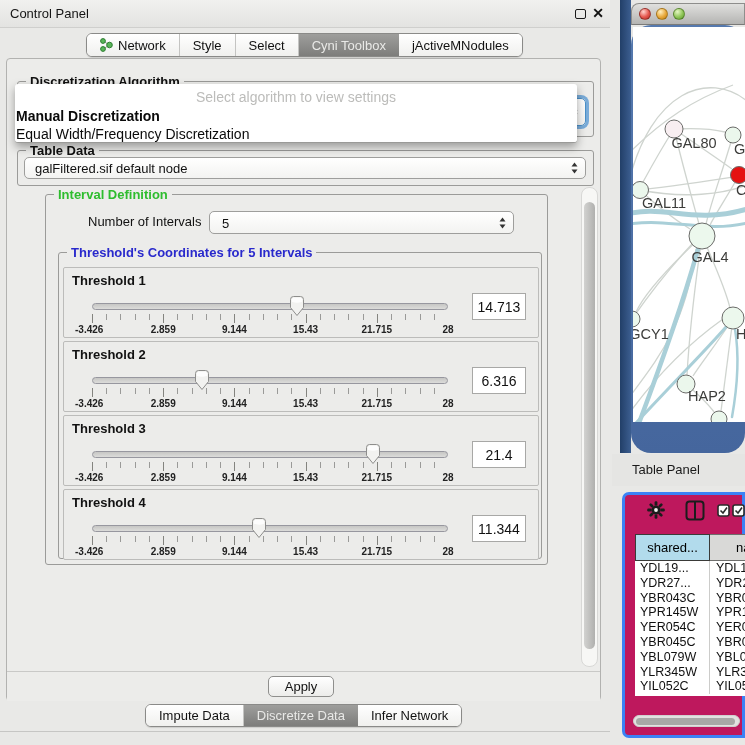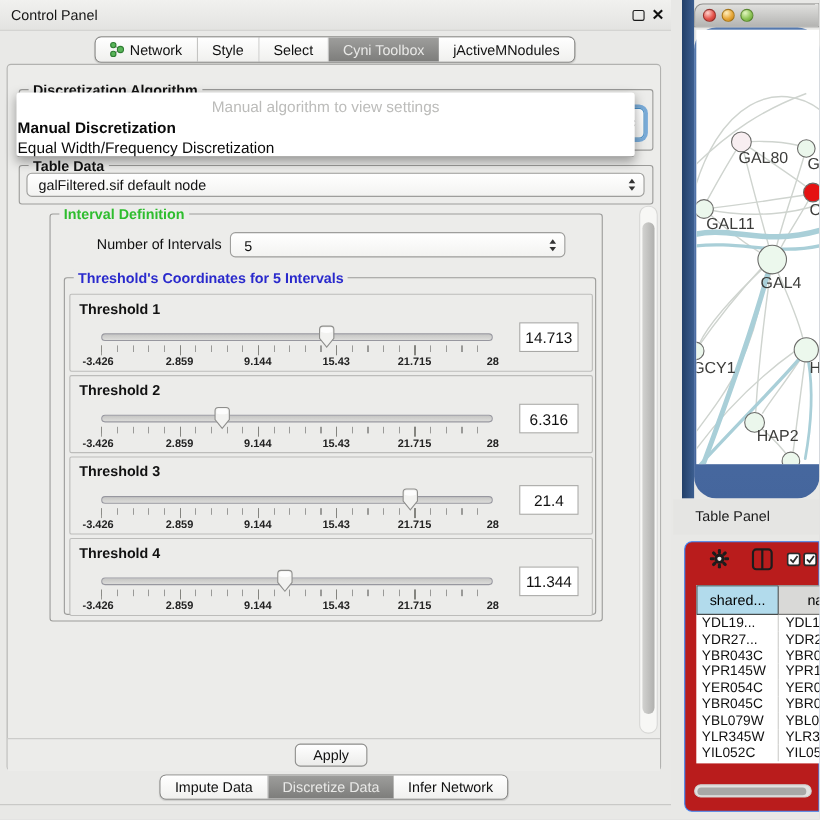--- a/index.html
+++ b/index.html
@@ -113,21 +113,21 @@
     border:1px solid rgba(130,90,10,.6); }
   .light.green { left:41px; background:radial-gradient(circle at 35% 28%, #e4f6c2, #8fc558 55%, #5c9a2c);
     border:1px solid rgba(60,100,25,.6); }
   .net-frame { position:absolute; left:631px; top:25px; width:114px; height:428px;
     background:linear-gradient(180deg,#5579ae,#45669d);border-radius:20px; }
   .net-canvas { position:absolute; left:2px; top:2px; width:112px; height:395px; background:#fff; overflow:hidden; }
 
   .tp-bar { position:absolute; left:612px; top:454px; width:133px; height:32px; background:#e5e5e3; }
   .tp-title { position:absolute; left:20px; top:0; line-height:32px; font-size:13px; color:#1a1a1a; }
   .tp-panel { position:absolute; left:622px; top:492px; width:123px; height:246px;
-    background:#b91c1c; border:1px solid #3b82f6; border-radius:7px 0 0 7px; }
+    background:#be185d; border:3px solid #3b82f6; border-radius:7px 0 0 7px; }
   .tp-icon { position:absolute; line-height:0; }
   .icon-gear { left:22px; top:6px; }
   .icon-cols { left:60px; top:5px; }
   .icon-checks { left:92px; top:9px; }
   .tp-table { position:absolute; left:10px; top:39px; width:113px; height:162px; background:#fff; overflow:hidden; }
   .th-cell { position:absolute; top:0; height:27px; font-size:13px; line-height:26px; }
   .th-shared { left:0; width:75px; background:#b2dbec; border:1px solid #3a3a38; text-align:center; }
   .th-name { left:75px; width:70px; background:#d9d9d7; border-top:1px solid #6e6e6c;
     border-bottom:1px solid #6e6e6c; padding-left:26px; overflow:hidden; }
   .trow { position:absolute; left:0; width:140px; height:14.8px; }
@@ -315,21 +315,21 @@
         <div class="tab sel">
           <span>Discretize Data</span>
         </div>
         <div class="tab">
           <span>Infer Network</span>
         </div>
       </div>
   </div>
 
   <div class="popup">
-    <div class="popup-hint">Manual algorithm to view settings</div>
+    <div class="popup-hint">Select algorithm to view settings</div>
     <div id="popup-options">
         <div class="popup-opt bold" style="top: 24px;">Manual Discretization</div>
         <div class="popup-opt" style="top: 42px; text-align: center;">Equal Width/Frequency Discretization</div>
       </div>
   </div>
 
   <div class="navy"></div>
   <div class="net-titlebar">
     <span class="light red"></span>
     <span class="light yellow"></span>

